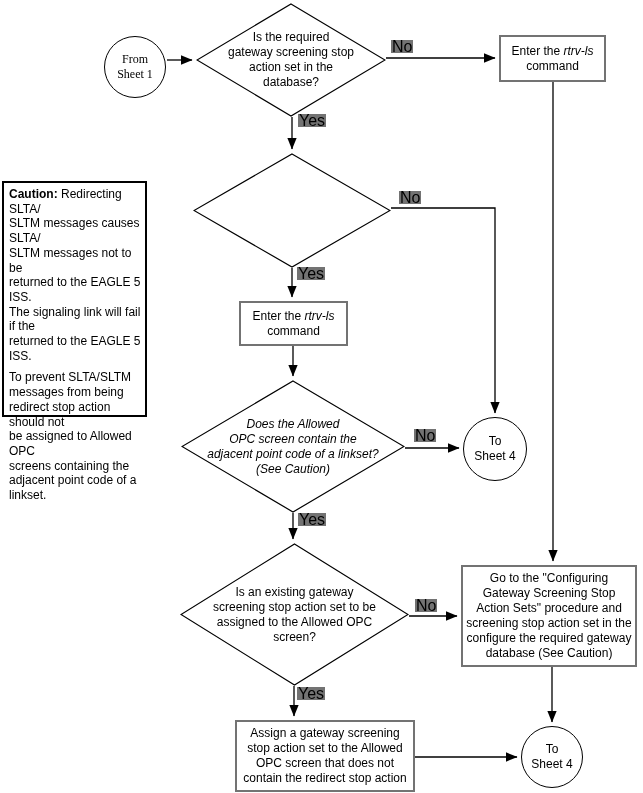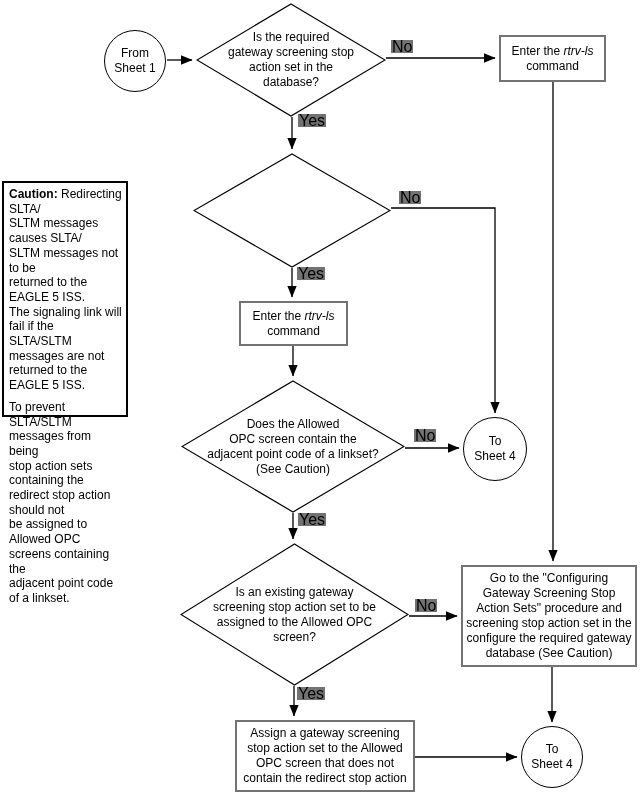--- a/index.html
+++ b/index.html
@@ -13,21 +13,21 @@
     display:flex;align-items:center;justify-content:center;
     text-align:center;font-size:12px;line-height:15px;
   }
   .box{border:2px solid #737373;background:#fff;}
   .circle{border:1.5px solid #000;border-radius:50%;background:#fff;}
   .diamond{background:transparent;border:none;}
   .diamond .dshape{position:absolute;left:0;top:0;width:100%;height:100%;}
   .diamond .dtext{position:relative;z-index:1;}
   .lbl{position:absolute;z-index:3;font-size:16px;line-height:13px;background:#737373;padding:0 1px;}
   .caution{
-    position:absolute;left:2px;top:181px;width:126px;height:236px;z-index:2;
+    position:absolute;left:2px;top:181px;width:145px;height:236px;z-index:2;
     border:2px solid #000;box-sizing:border-box;background:#fff;
     padding:4px 3px 0 5px;font-size:12px;line-height:14.7px;text-align:left;
   }
   .caution .para2{margin-top:7px;}
   .caution b{font-weight:bold;}
   em{font-style:italic;}
 </style>
 </head>
 <body>
 
@@ -49,21 +49,21 @@
       <path d="M293,346 L293,376" marker-end="url(#ah)"></path>
       <path d="M405,448 L459,448" marker-end="url(#ah)"></path>
       <path d="M293,513 L293,539" marker-end="url(#ah)"></path>
       <path d="M409,616 L457,616" marker-end="url(#ah)"></path>
       <path d="M294,686 L294,716" marker-end="url(#ah)"></path>
       <path d="M552,667 L552,722" marker-end="url(#ah)"></path>
       <path d="M383,757 L517,757" marker-end="url(#ah)"></path>
     </g>
   </svg>
 
-  <div class="node circle" style="left:104px;top:30px;width:62px;height:62px;">
+  <div class="node circle" style="left:104px;top:36px;width:62px;height:62px;font-family:Liberation Serif, serif;">
     <div>
       <div>From</div>
       <div>Sheet 1</div>
     </div>
   </div>
 
   <div class="node diamond" style="left:196px;top:3px;width:190px;height:114px;">
     <svg class="dshape" viewBox="0 0 190 114">
       <polygon points="95,1 189,57 95,113 1,57" fill="#fff" stroke="#000" stroke-width="1.2"></polygon>
     </svg>
@@ -88,42 +88,40 @@
     </svg>
   </div>
 
   <div class="caution">
     <div>
       <div><b>Caution:</b><span> Redirecting SLTA/</span></div>
       <div>SLTM messages causes SLTA/</div>
       <div>SLTM messages not to be</div>
       <div>returned to the EAGLE 5 ISS.</div>
       <div>The signaling link will fail if the</div>
-      <div>SLTA/SLTM messages are not</div>
       <div>returned to the EAGLE 5 ISS.</div>
     </div>
     <div class="para2">
       <div>To prevent SLTA/SLTM</div>
       <div>messages from being</div>
-      <div>stop action sets containing the</div>
       <div>redirect stop action should not</div>
       <div>be assigned to Allowed OPC</div>
       <div>screens containing the</div>
       <div>adjacent point code of a linkset.</div>
     </div>
   </div>
 
   <div class="node box" style="left:239px;top:301px;width:109px;height:45px;">
     <div>
       <div><span>Enter the </span><em>rtrv-ls</em></div>
       <div>command</div>
     </div>
   </div>
 
-  <div class="node diamond" style="left:181px;top:380px;width:224px;height:133px;">
+  <div class="node diamond" style="left:181px;top:380px;width:224px;height:133px;font-style:italic;">
     <svg class="dshape" viewBox="0 0 224 133">
       <polygon points="112,1 223,66.5 112,132 1,66.5" fill="#fff" stroke="#000" stroke-width="1.2"></polygon>
     </svg>
     <div class="dtext">
       <div>Does the Allowed</div>
       <div>OPC screen contain the</div>
       <div>adjacent point code of a linkset?</div>
       <div>(See Caution)</div>
     </div>
   </div>

